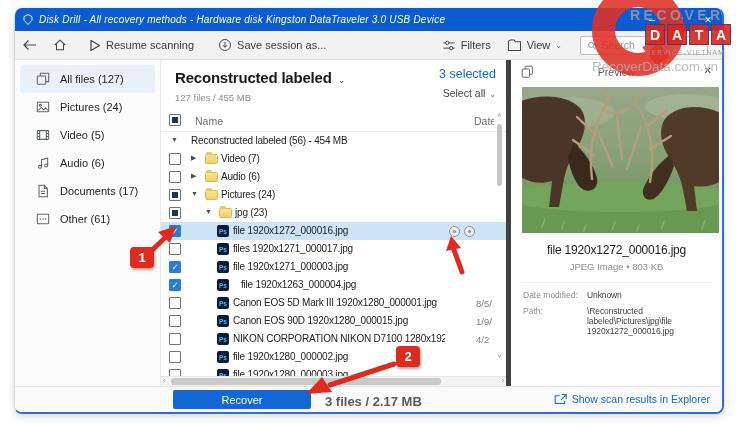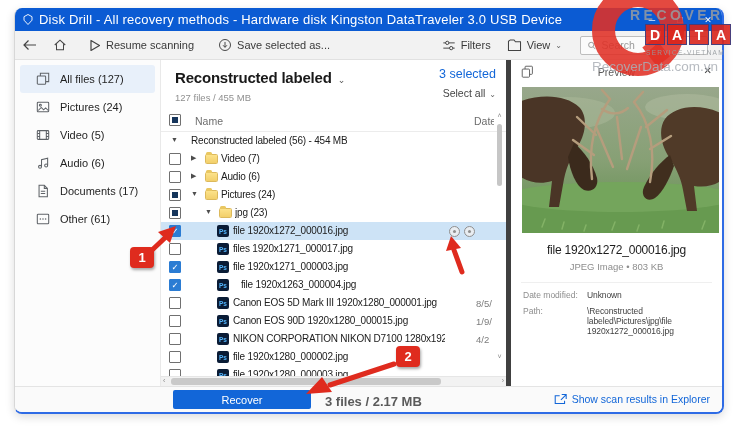--- a/index.html
+++ b/index.html
@@ -7,21 +7,21 @@
   #stage { position:relative; width:740px; height:442px; background:#fff; }
 
   
   .win { position:absolute; left:14px; top:8px; width:710px; height:406px;
          background:#fff; border-radius:8px; overflow:hidden;
          border-left:1px solid #d7d7d7; border-right:2px solid #2e6be5; border-bottom:2px solid #2e6be5;
          box-shadow:0 3px 10px rgba(0,0,0,.14); display:flex; flex-direction:column; }
 
   .titlebar { height:23px; background:#0b5bd3; display:flex; align-items:center; color:#fff; flex:0 0 auto; }
   .tb-ico { width:10px; height:11px; margin:0 6px 0 8px; flex:0 0 auto; }
-  .tb-title { font-size:13px; letter-spacing:.2px; white-space:nowrap; overflow:hidden; flex:1; }
+  .tb-title { font-size:10px; letter-spacing:.2px; white-space:nowrap; overflow:hidden; flex:1;font-style:italic; }
   .tb-ctrls { display:flex; flex:0 0 auto; }
   .tb-ctrl { width:28px; height:23px; display:flex; align-items:center; justify-content:center; font-size:9px; color:#fff; }
 
   .toolbar { height:29px; background:#f2f2f2; border-bottom:1px solid #e1e1e1; display:flex; align-items:center; font-size:11px; color:#3a3a3a; flex:0 0 auto; }
   .tool-btn { display:flex; align-items:center; gap:5px; padding:0 8px; height:100%; cursor:default; }
   .tool-btn svg { display:block; }
   .tb-spacer { flex:1; }
   .searchbox { display:flex; align-items:center; gap:5px; width:128px; height:19px; border:1px solid #bdbdbd; border-radius:2px; background:#fbfbfb; padding:0 6px; margin-right:14px; }
   .searchbox input { border:none; outline:none; background:transparent; font-size:10.5px; width:100%; color:#444; font-family:"Liberation Sans",sans-serif; }
   .searchbox input::placeholder { color:#9a9a9a; }
@@ -139,21 +139,21 @@
         <svg width="12" height="13" viewBox="0 0 12 13">
             <path d="M2 1.5v10l8.5-5z" fill="none" stroke="#444" stroke-width="1.2" stroke-linejoin="round"></path>
           </svg>
         <span>Resume scanning</span>
       </span>
       <span class="tool-btn" style="margin-left:8px">
         <svg width="14" height="14" viewBox="0 0 16 16">
             <circle cx="8" cy="8" r="6.3" fill="none" stroke="#444" stroke-width="1.1"></circle>
             <path d="M8 4.5v6M5.8 8.3L8 10.7l2.2-2.4" fill="none" stroke="#444" stroke-width="1.1"></path>
           </svg>
-        <span>Save selected as...</span>
+        <span>Save session as...</span>
       </span>
       <span class="tb-spacer"></span>
       <span class="tool-btn" style="margin-left:6px">
         <svg width="14" height="13" viewBox="0 0 16 14">
             <path d="M1.5 4h13M1.5 10h13" stroke="#444" stroke-width="1.1"></path>
             <circle cx="6" cy="4" r="1.9" fill="#f2f2f2" stroke="#444" stroke-width="1.1"></circle>
             <circle cx="10.5" cy="10" r="1.9" fill="#f2f2f2" stroke="#444" stroke-width="1.1"></circle>
           </svg>
         <span>Filters</span>
       </span>

